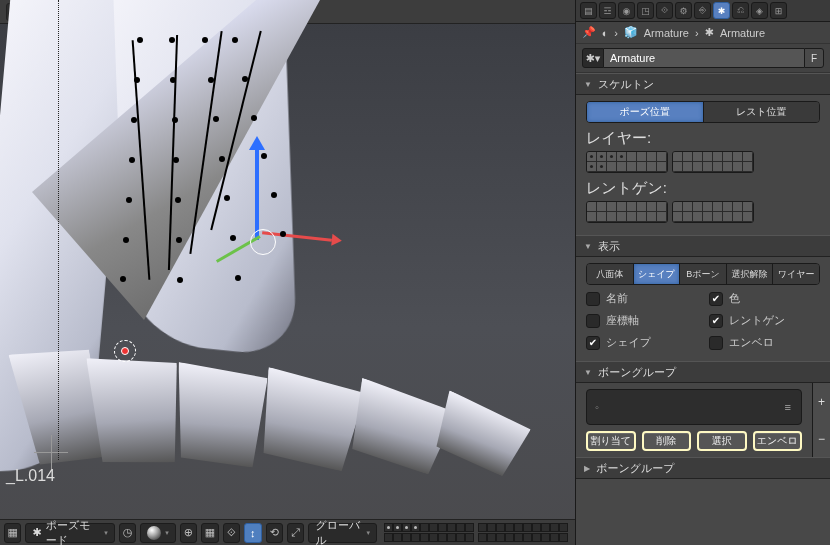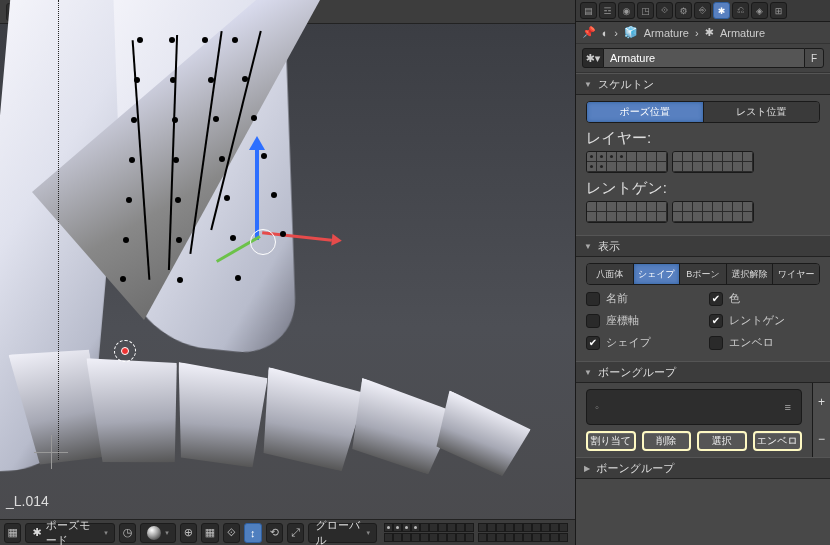--- a/index.html
+++ b/index.html
@@ -23,21 +23,21 @@
   .gizmo-y { position:absolute; top:235px; left:260px; width:50px; height:3px; background:#6cc24a; transform: rotate(150deg); transform-origin:left center; }
   .gizmo-circ { position:absolute; top:229px; left:250px; width:26px; height:26px; border:1px solid #fff; border-radius:50%; }
 
   .cursor3d { position:absolute; top:340px; left:114px; width:22px; height:22px; border:1px dashed #fff; border-radius:50%; }
   .cursor3d::after { content:""; position:absolute; top:50%; left:50%; width:6px; height:6px; background:#e33; border:1px solid #fff; border-radius:50%; transform:translate(-50%,-50%); }
   .origin { position:absolute; bottom:82px; left:40px; width:22px; height:22px; }
   .origin::before, .origin::after { content:""; position:absolute; background:#999; }
   .origin::before { left:50%; top:-6px; width:1px; height:34px; }
   .origin::after { top:50%; left:-6px; width:34px; height:1px; }
 
-  .label-bottom { position:absolute; bottom:36px; left:6px; color:#ddd; font-size:14px; }
+  .label-bottom { position:absolute; bottom:60px; left:6px; color:#ddd; font-size:16px; }
 
   .vp-header { position:absolute; top:0; left:0; right:0; height:24px; background:#3d3d3d; border-bottom:1px solid #222; display:flex; align-items:center; padding:0 6px; gap:4px; }
   .vp-header .hbtn { width:18px; height:18px; background:#2e2e2e; border:1px solid #222; border-radius:3px; display:flex; align-items:center; justify-content:center; color:#aaa; font-size:10px; }
 
   .vp-footer { position:absolute; bottom:0; left:0; right:0; height:26px; background:#3d3d3d; border-top:1px solid #222; display:flex; align-items:center; padding:0 4px; gap:4px; }
   .dd { background:#2a2a2a; border:1px solid #1c1c1c; border-radius:3px; height:20px; display:flex; align-items:center; padding:0 6px; gap:4px; color:#ddd; }
   .dd .tri { font-size:7px; color:#888; }
   .ibtn { width:20px; height:20px; background:#2a2a2a; border:1px solid #1c1c1c; border-radius:3px; display:flex; align-items:center; justify-content:center; color:#bbb; font-size:11px; }
   .ibtn.active { background:#4f7fbf; border-color:#2f5f9f; color:#fff; }
   .sphere { width:14px; height:14px; border-radius:50%; background: radial-gradient(circle at 35% 30%,#fff,#aaa 40%,#333 90%); }

